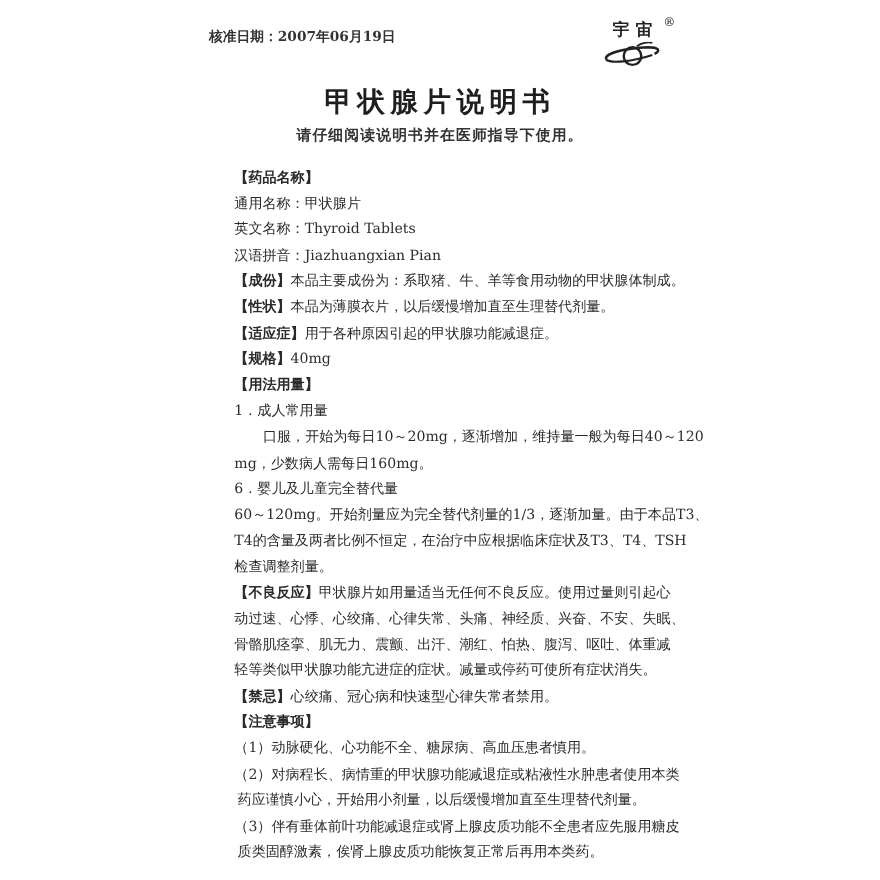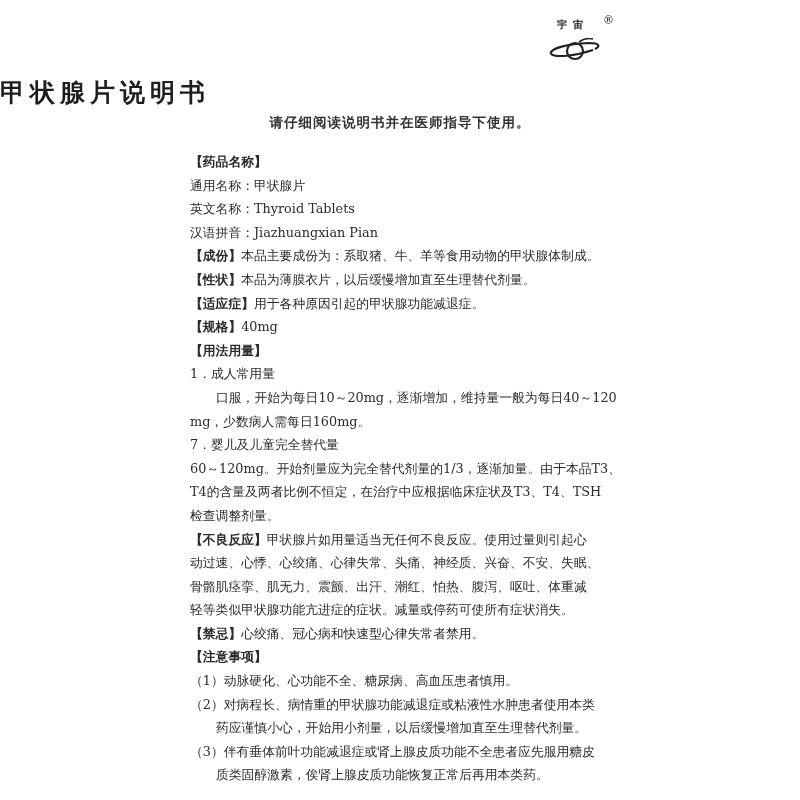--- a/index.html
+++ b/index.html
@@ -10,51 +10,52 @@
       color: #2a2a2a;
     }
     .header-dates {
       position: absolute; left: 190px; top: 22px;
       font-size: 12.5px; line-height: 22px; font-weight: bold; color: #333;
     }
     .logo {
       position: absolute; left: 545px; top: 16px; width: 80px; height: 50px;
     }
     .logo-text {
-      position: absolute; left: 12px; top: 2px; font-size: 10px; font-weight: bold;
+      position: absolute; left: 12px; top: 2px; font-size: 15px; font-weight: bold;
       letter-spacing: 6px; color: #222;
     }
     .logo-reg {
       position: absolute; left: 58px; top: -2px; font-size: 11px; color: #222;
     }
     .logo svg { position: absolute; left: 0; top: 22px; }
     .title {
-      position: absolute; left: 0; width: 800px; top: 76px; 
+      position: absolute; left: 0; width: 800px; top: 76px; text-align: center;
       font-family: "DejaVu Sans", "Liberation Sans", sans-serif;
       font-size: 25px; font-weight: bold; letter-spacing: 5px; color: #1e1e1e;
     }
     .subtitle {
       position: absolute; left: 0; width: 800px; top: 114px; text-align: center;
       font-family: "DejaVu Sans", "Liberation Sans", sans-serif;
       font-size: 13.5px; font-weight: bold; letter-spacing: 1px; color: #333;
     }
     .content {
       position: absolute; left: 190px; top: 150px; width: 420px;
       font-size: 12.8px; line-height: 23.6px; color: #2b2b2b;
     }
-    .line { white-space: nowrap; }
+    .line { white-space: nowrap; margin-left: 23px; }
     .bold { font-weight: bold; }
     .indent { padding-left: 26px; }
     .hang-cont { padding-left: 26px; white-space: nowrap; }
     .label { font-weight: bold; text-align: center; }
   </style>
 </head>
 <body>
 
 <div class="header-dates">
+  <div>核准日期：2007年06月19日</div>
 </div>
 
 <div class="logo">
   <span class="logo-text">宇宙</span>
   <span class="logo-reg">®</span>
   <svg width="60" height="24" viewBox="0 0 60 24">
     <circle cx="30" cy="13" r="8" fill="none" stroke="#222" stroke-width="2.2"></circle>
     <path d="M6 16 C 4 10, 24 6, 44 5 C 54 5, 56 8, 50 11" fill="none" stroke="#222" stroke-width="2.2"></path>
     <path d="M6 16 C 10 20, 30 18, 48 12" fill="none" stroke="#222" stroke-width="2"></path>
     <path d="M34 4 C 38 1, 44 0, 48 1" fill="none" stroke="#222" stroke-width="1.6"></path>
@@ -75,21 +76,21 @@
   <div class="line"><span class="label">【性状】</span><span>本品为薄膜衣片，以后缓慢增加直至生理替代剂量。</span></div>
 
   <div class="line"><span class="label">【适应症】</span><span>用于各种原因引起的甲状腺功能减退症。</span></div>
 
   <div class="line"><span class="label">【规格】</span><span>40mg</span></div>
 
   <div class="line bold">【用法用量】</div>
   <div class="line">1．成人常用量</div>
   <div class="line indent">口服，开始为每日10～20mg，逐渐增加，维持量一般为每日40～120</div>
   <div class="line">mg，少数病人需每日160mg。</div>
-  <div class="line">7．婴儿及儿童完全替代量</div>
+  <div class="line">6．婴儿及儿童完全替代量</div>
   <div class="line">60～120mg。开始剂量应为完全替代剂量的1/3，逐渐加量。由于本品T3、</div>
   <div class="line">T4的含量及两者比例不恒定，在治疗中应根据临床症状及T3、T4、TSH</div>
   <div class="line">检查调整剂量。</div>
 
   <div class="line"><span class="label">【不良反应】</span><span>甲状腺片如用量适当无任何不良反应。使用过量则引起心</span></div>
   <div class="line">动过速、心悸、心绞痛、心律失常、头痛、神经质、兴奋、不安、失眠、</div>
   <div class="line">骨骼肌痉挛、肌无力、震颤、出汗、潮红、怕热、腹泻、呕吐、体重减</div>
   <div class="line">轻等类似甲状腺功能亢进症的症状。减量或停药可使所有症状消失。</div>
 
   <div class="line"><span class="label">【禁忌】</span><span>心绞痛、冠心病和快速型心律失常者禁用。</span></div>

